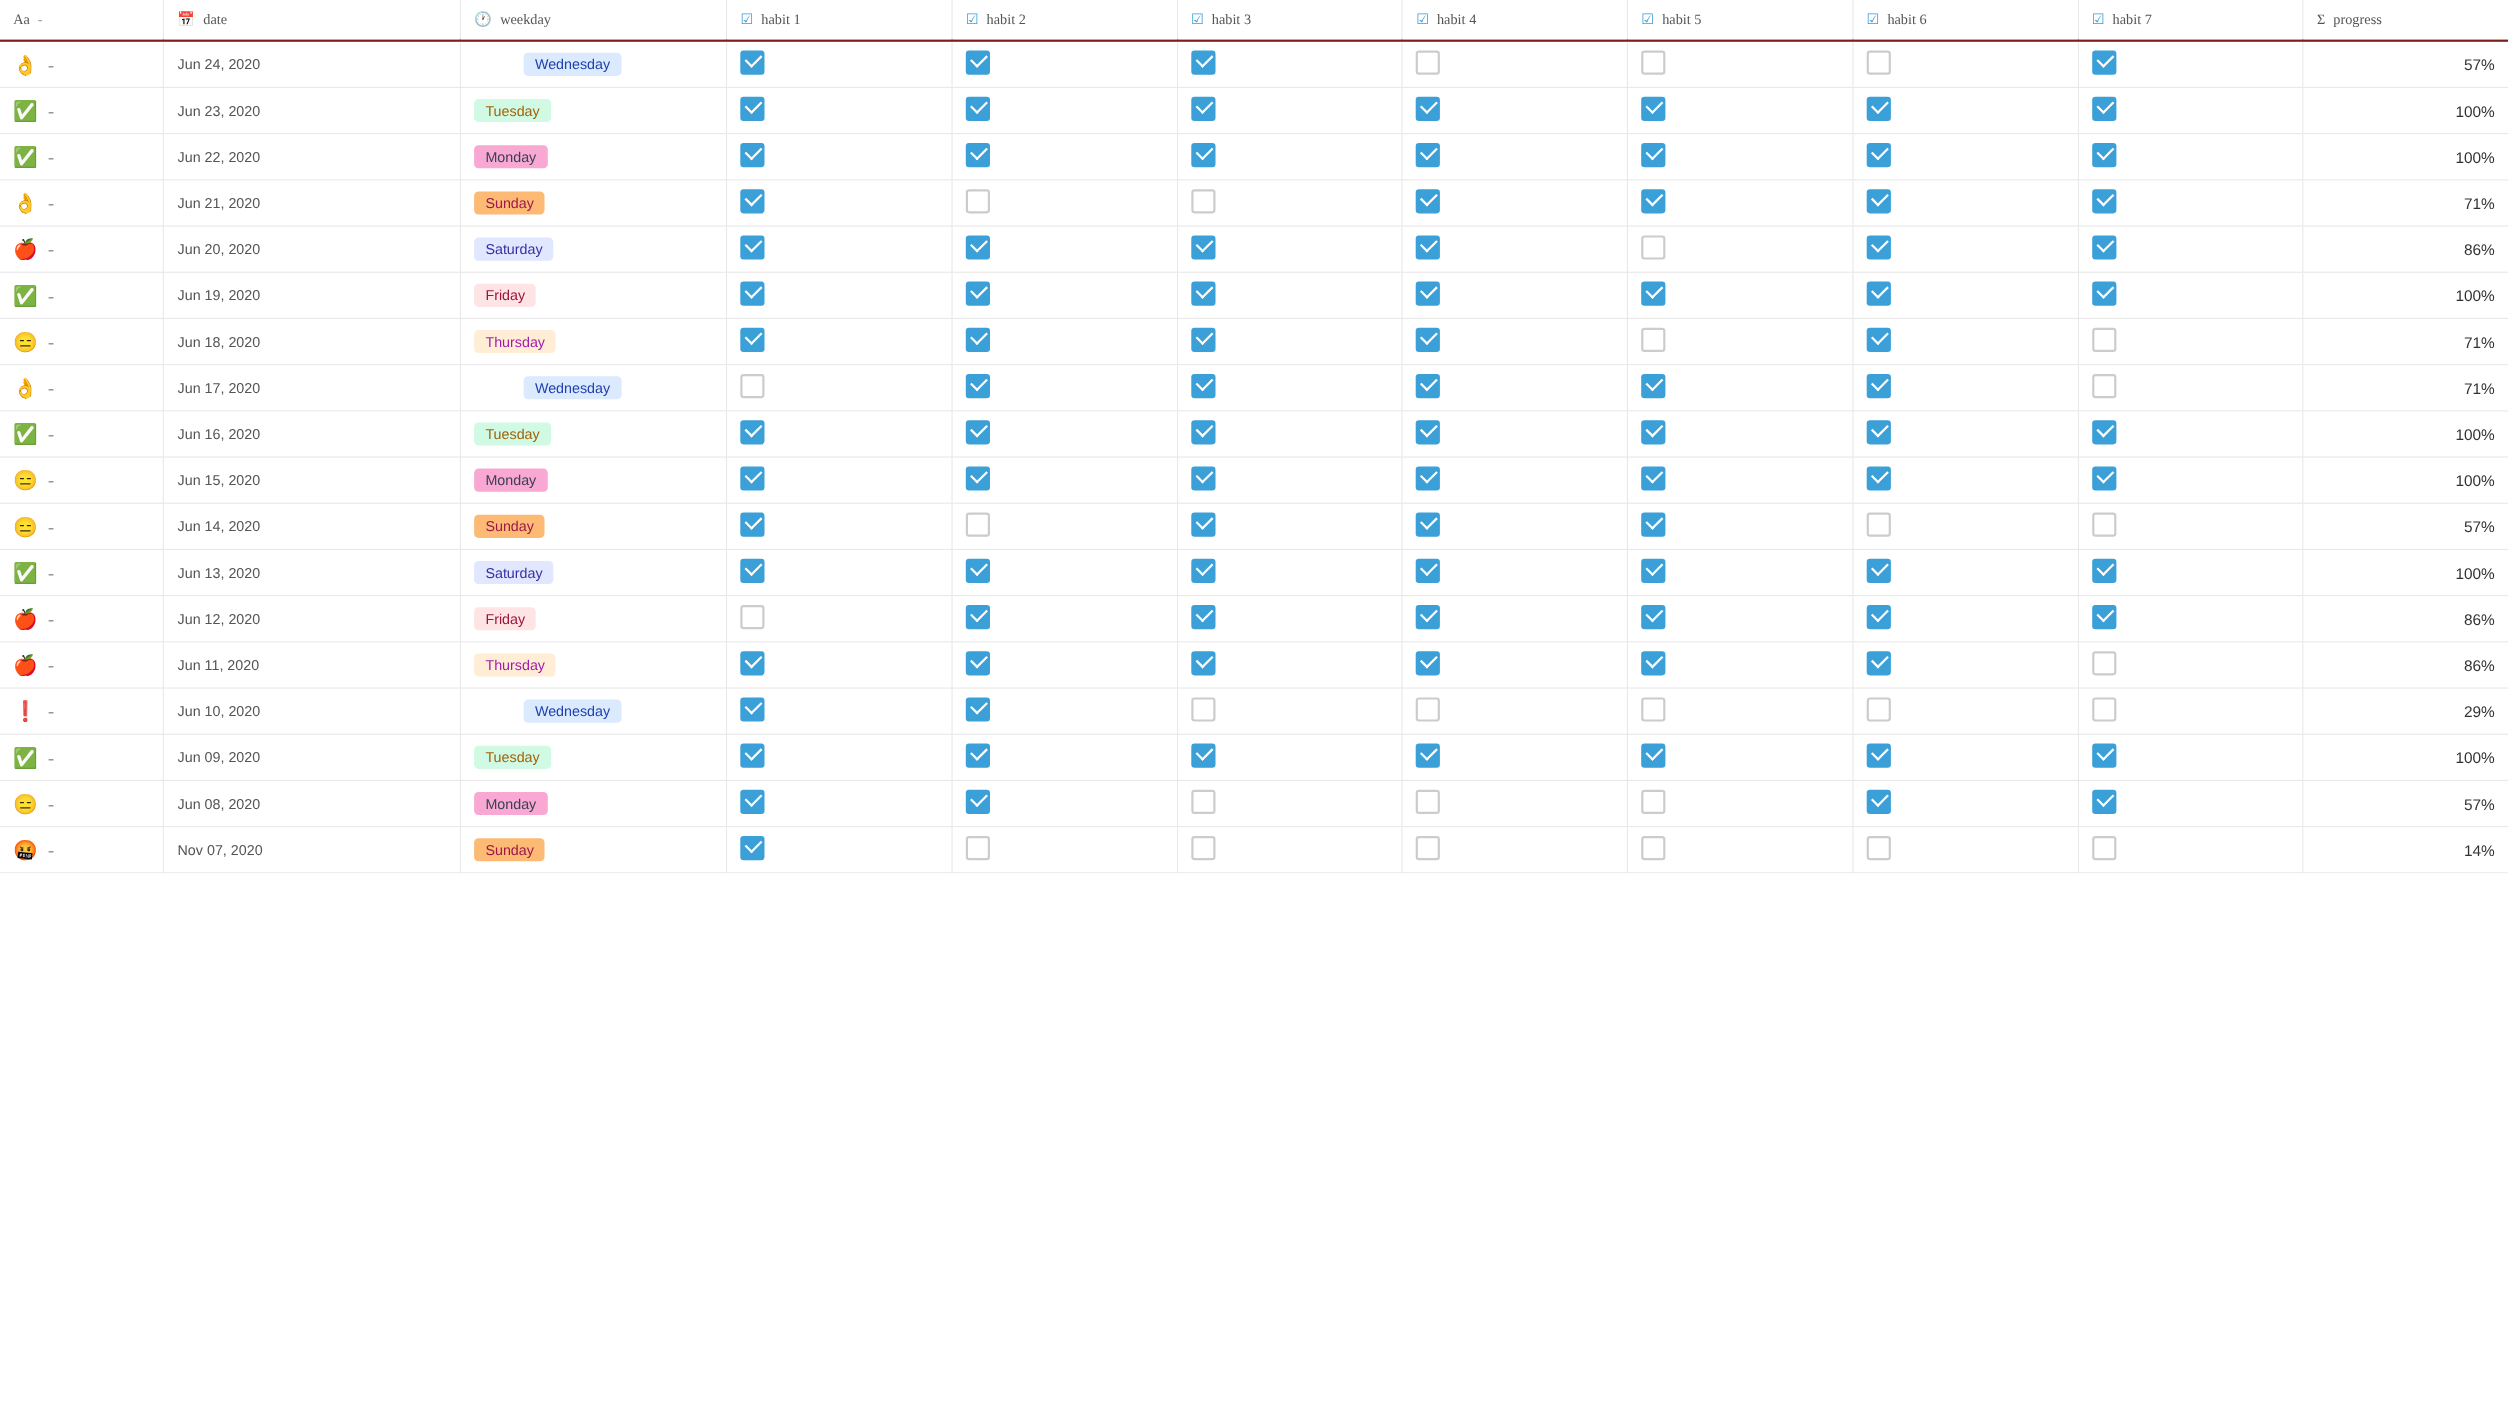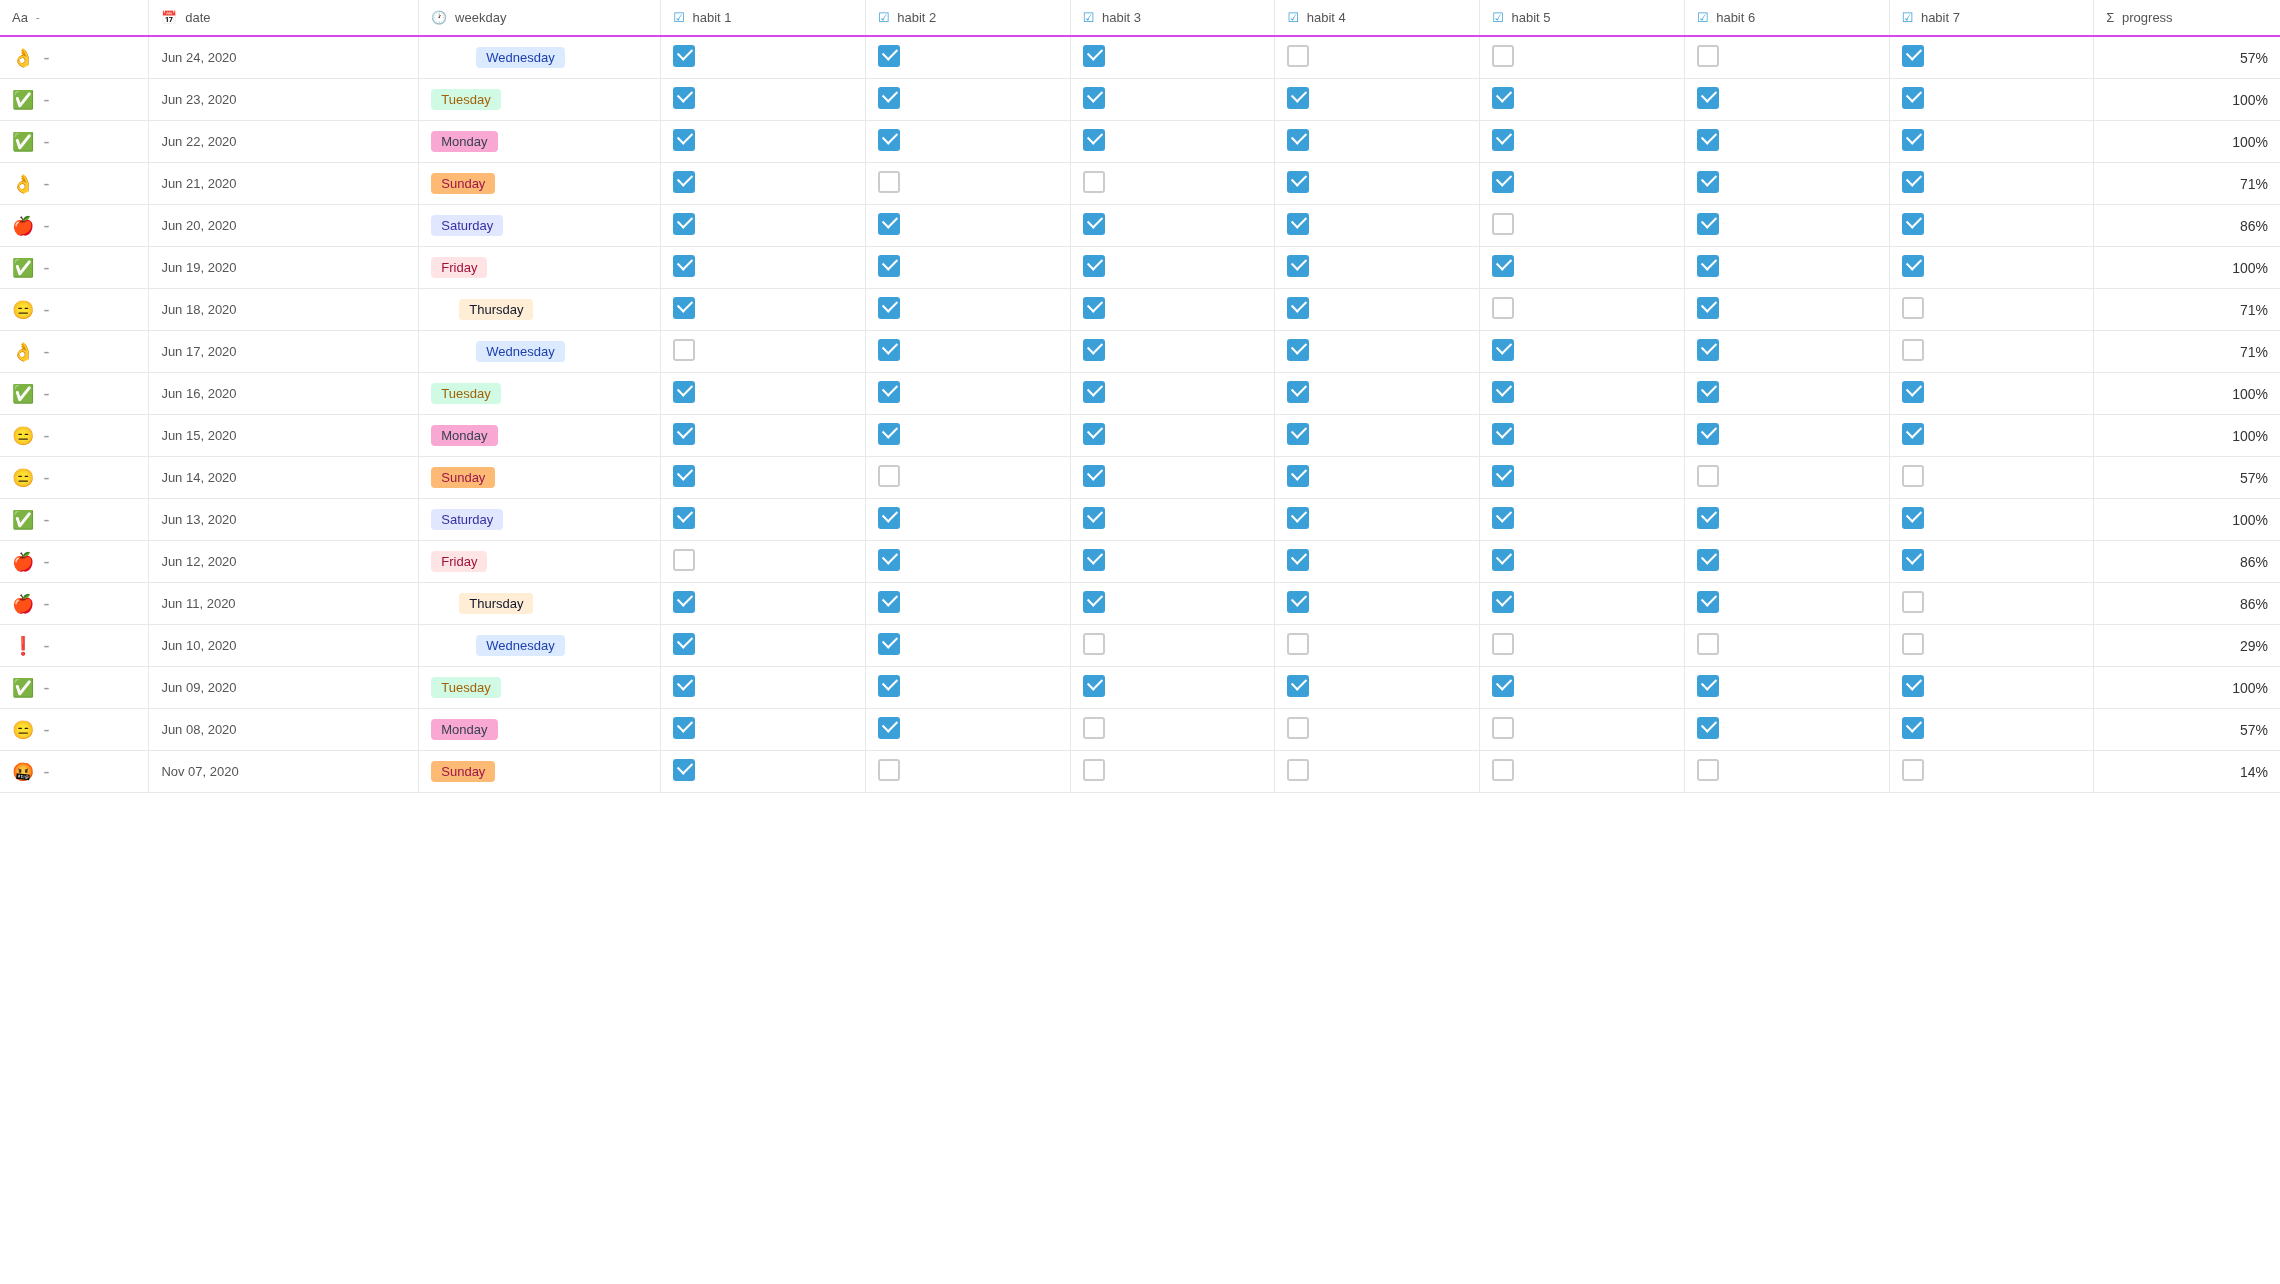--- a/index.html
+++ b/index.html
@@ -12,21 +12,22 @@
     .table-container {
       width: 100%;
       overflow-x: auto;
     }
     table {
       width: 100%;
       border-collapse: collapse;
       table-layout: fixed;
     }
     thead tr {
-      border-bottom: 2px solid #d946ef;
+      border-bottom: 2px solid #7f1d1d;
+      font-family: Liberation Serif, serif;
     }
     th {
       padding: 10px 12px;
       text-align: left;
       font-weight: 500;
       color: #555;
       font-size: 13px;
       white-space: nowrap;
       border-right: 1px solid #e8e8e8;
       background: #fff;
@@ -51,21 +52,21 @@
       border-radius: 4px;
       font-size: 13px;
       font-weight: 500;
     }
     .wd-wednesday { background: #dbeafe; color: #1e40af; margin-left: 45px; }
     .wd-tuesday   { background: #d1fae5; color: #a16207; }
     .wd-monday    { background: #f9a8d4; color: #374151; }
     .wd-sunday    { background: #fdba74; color: #9d174d; }
     .wd-saturday  { background: #e0e7ff; color: #3730a3; }
     .wd-friday    { background: #ffe4e6; color: #9f1239; }
-    .wd-thursday  { background: #ffedd5; color: #0f172a; margin-left: 28px; }
+    .wd-thursday  { background: #ffedd5; color: #a21caf; }
 
     .cb-checked {
       display: inline-block;
       width: 22px; height: 22px;
       background: #3b9fd8;
       border-radius: 3px;
       position: relative;
     }
     .cb-checked::after {
       content: '';

